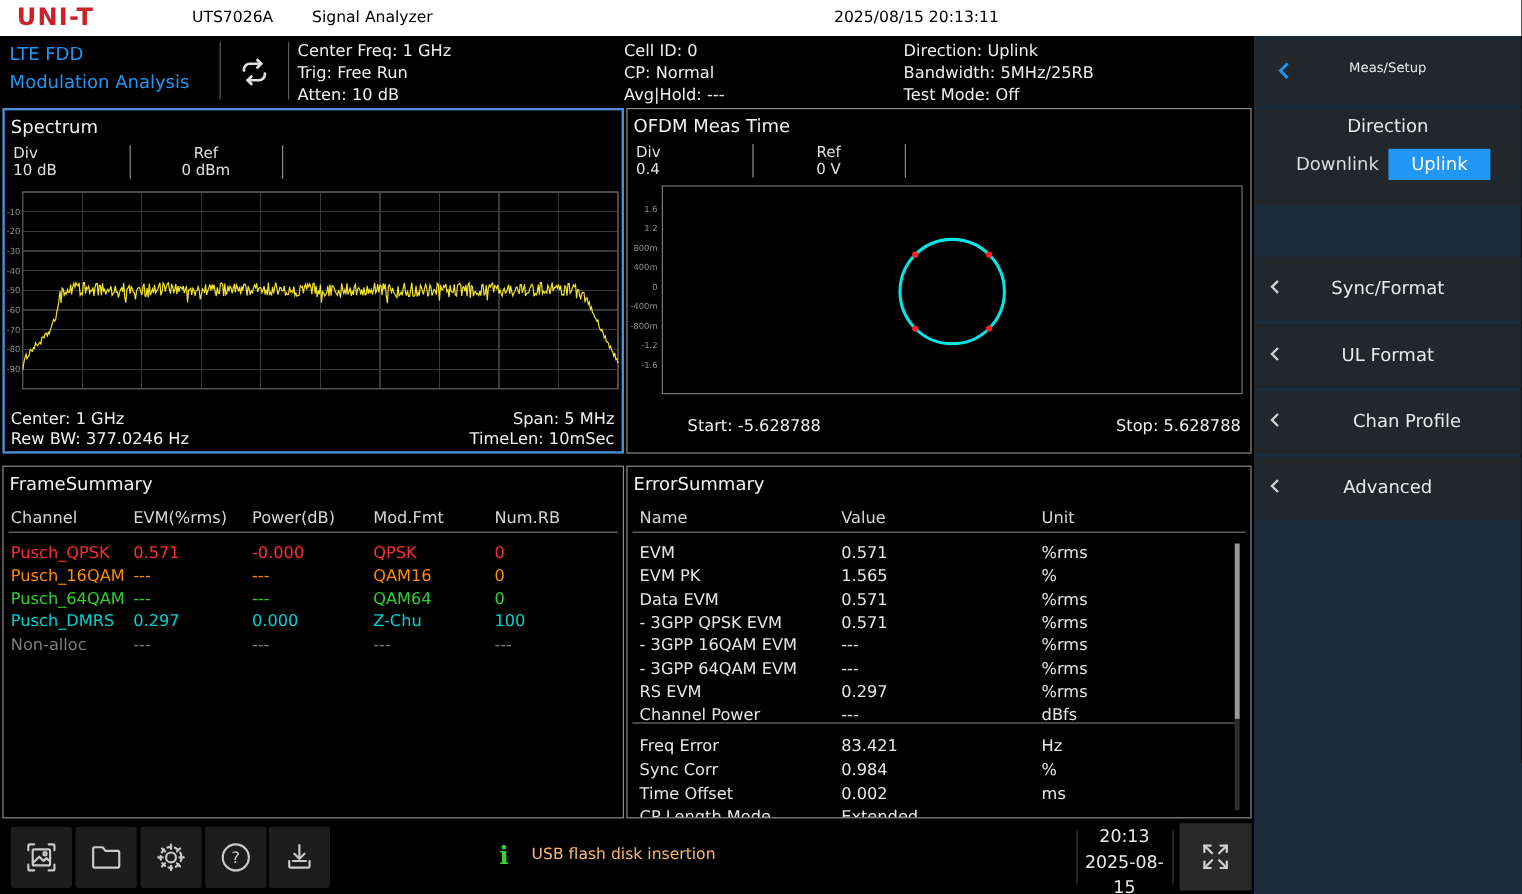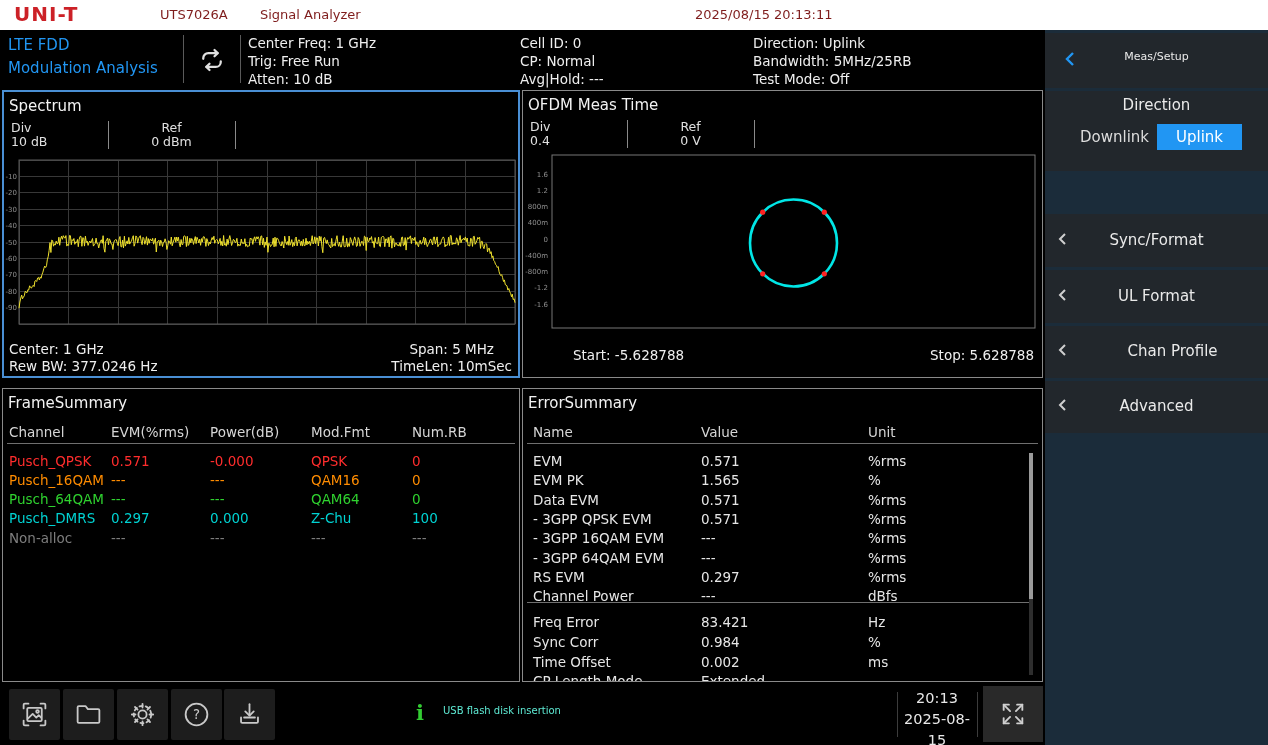--- a/index.html
+++ b/index.html
@@ -6,21 +6,21 @@
   body{
     width:1268px;height:745px;position:relative;overflow:hidden;
     background:#000;color:#e8e8e8;
     font-family:"DejaVu Sans","Liberation Sans",sans-serif;
     font-size:13.5px;
   }
   .abs{position:absolute;}
   
   .topbar{left:0;top:0;width:1268px;height:30px;background:#ffffff;color:#111;}
   .logo{left:14px;top:2px;font-size:20px;font-weight:800;color:var(--logo-red);letter-spacing:1px;}
-  .topbar .lbl{top:7px;font-size:13px;color:#7f1d1d;}
+  .topbar .lbl{top:7px;font-size:13px;color:#000000;}
   
   .header{left:0;top:30px;width:1045px;height:58px;background:#000;}
   .mode{left:8px;top:4px;font-size:15px;line-height:23px;color:var(--accent);}
   .hsep{top:5px;width:1px;height:48px;background:#5a5a5a;}
   .sweep{left:197px;top:15px;width:30px;height:30px;}
   .hcol{top:4px;font-size:13.5px;line-height:18px;color:#efefef;}
   
   .panel{background:#000;border:1px solid var(--panel-border);box-sizing:border-box;}
   .panel.selected{border:2px solid var(--selected-border);}
   .ptitle{left:5px;top:5px;font-size:15px;color:#f2f2f2;}
@@ -52,21 +52,21 @@
   .chev-d{position:absolute;right:10px;top:50%;transform:translateY(-50%);}
   .toggle{position:absolute;left:27px;top:33px;width:170px;height:26px;display:flex;}
   .topt{flex:1;text-align:center;line-height:26px;font-size:15px;color:#dcdcdc;}
   .topt.sel{background:var(--accent);color:#fff;}
   
   .bottombar{left:0;top:684px;width:1045px;height:61px;background:#000;}
   .tool{position:absolute;top:5px;width:51px;height:51px;background:#1d1d1d;border-radius:2px;}
   .tool svg{position:absolute;left:11px;top:11px;}
   .bsep{position:absolute;top:8px;width:1px;height:45px;background:#3c3c3c;}
   .info-i{position:absolute;left:416px;top:16px;font-size:21px;font-weight:900;color:var(--info-green);font-family:"DejaVu Serif",serif;}
-  .info-msg{position:absolute;left:443px;top:21px;font-size:10px;color:#5eead4;}
+  .info-msg{position:absolute;left:443px;top:21px;font-size:13px;color:#fdba74;}
   .clock{position:absolute;left:897px;top:4px;width:80px;text-align:center;font-size:14.5px;line-height:21px;color:#e8e8e8;}
   .expandbtn{position:absolute;left:983px;top:2px;width:60px;height:56px;background:#292929;}
   .expandbtn svg{position:absolute;left:16px;top:14px;}
 </style>
 </head>
 <body>
 
 <div class="abs topbar">
   <div class="abs logo">UNI-T</div>
   <div class="abs lbl" style="left:160px;">UTS7026A</div>
@@ -150,21 +150,21 @@
       <text x="13" y="102.9" text-anchor="end" font-size="7" fill="#8f8f8f">-60</text>
       <text x="13" y="119.3" text-anchor="end" font-size="7" fill="#8f8f8f">-70</text>
       <text x="13" y="135.7" text-anchor="end" font-size="7" fill="#8f8f8f">-80</text>
       <text x="13" y="152.1" text-anchor="end" font-size="7" fill="#8f8f8f">-90</text>
       <polyline points="15.0,150.2 15.9,144.0 16.8,140.0 17.7,137.1 18.5,140.8 19.4,139.2 20.3,137.8 21.2,133.3 22.1,134.2 23.0,134.7 23.9,131.7 24.7,132.1 25.6,127.8 26.5,129.4 27.4,130.1 28.3,128.5 29.2,127.3 30.1,128.6 30.9,123.1 31.8,122.6 32.7,123.5 33.6,120.0 34.5,119.4 35.4,122.0 36.3,118.9 37.1,120.2 38.0,116.5 38.9,114.2 39.8,110.7 40.7,108.1 41.6,109.5 42.5,107.8 43.3,101.8 44.2,98.7 45.1,92.6 46.0,84.6 46.9,94.5 47.8,82.0 48.7,82.8 49.5,88.2 50.4,85.8 51.3,87.1 52.2,83.1 53.1,85.7 54.0,85.4 54.9,79.2 55.7,87.3 56.6,81.1 57.5,78.2 58.4,81.3 59.3,77.7 60.2,79.5 61.1,80.1 61.9,77.6 62.8,88.1 63.7,86.3 64.6,87.5 65.5,77.5 66.4,77.7 67.3,86.7 68.1,81.6 69.0,82.7 69.9,80.5 70.8,86.3 71.7,84.0 72.6,84.5 73.5,81.5 74.3,88.7 75.2,81.2 76.1,78.4 77.0,78.4 77.9,88.3 78.8,79.7 79.7,80.2 80.5,88.1 81.4,78.1 82.3,84.5 83.2,83.1 84.1,87.4 85.0,84.4 85.9,83.0 86.7,85.0 87.6,83.1 88.5,80.5 89.4,88.1 90.3,86.7 91.2,85.4 92.1,80.1 92.9,85.5 93.8,85.3 94.7,90.0 95.6,86.1 96.5,83.2 97.4,81.8 98.3,85.3 99.1,77.7 100.0,90.3 100.9,94.2 101.8,83.1 102.7,82.0 103.6,80.0 104.5,86.8 105.3,80.8 106.2,82.3 107.1,85.8 108.0,86.1 108.9,91.5 109.8,84.4 110.7,82.3 111.5,81.7 112.4,81.8 113.3,85.3 114.2,87.7 115.1,81.1 116.0,78.5 116.9,88.7 117.7,88.9 118.6,82.1 119.5,89.8 120.4,78.2 121.3,88.1 122.2,85.4 123.1,82.8 123.9,86.0 124.8,79.4 125.7,86.1 126.6,84.0 127.5,83.1 128.4,79.7 129.3,77.7 130.1,88.2 131.0,85.3 131.9,77.9 132.8,79.3 133.7,85.1 134.6,80.7 135.5,78.5 136.3,77.7 137.2,83.1 138.1,86.7 139.0,79.3 139.9,80.6 140.8,86.2 141.7,83.0 142.5,78.7 143.4,87.1 144.3,80.5 145.2,85.3 146.1,81.1 147.0,81.6 147.9,83.0 148.7,80.3 149.6,86.2 150.5,83.1 151.4,80.2 152.3,94.0 153.2,83.8 154.1,83.3 154.9,82.2 155.8,87.7 156.7,82.2 157.6,83.8 158.5,88.5 159.4,84.4 160.3,84.0 161.1,80.8 162.0,84.0 162.9,91.5 163.8,87.7 164.7,82.7 165.6,83.8 166.5,86.2 167.3,79.0 168.2,87.8 169.1,84.5 170.0,81.9 170.9,79.1 171.8,84.2 172.7,79.0 173.5,83.1 174.4,79.2 175.3,85.2 176.2,88.8 177.1,81.5 178.0,86.7 178.9,86.3 179.7,78.4 180.6,77.8 181.5,79.1 182.4,88.6 183.3,78.3 184.2,87.5 185.1,86.1 185.9,80.2 186.8,84.8 187.7,80.5 188.6,82.1 189.5,86.4 190.4,82.0 191.3,78.6 192.1,85.6 193.0,79.3 193.9,81.6 194.8,84.9 195.7,81.1 196.6,87.3 197.5,80.6 198.3,84.1 199.2,78.9 200.1,78.7 201.0,81.0 201.9,88.4 202.8,80.6 203.7,83.1 204.5,87.5 205.4,84.2 206.3,86.0 207.2,82.3 208.1,79.5 209.0,81.7 209.9,78.2 210.7,85.3 211.6,82.4 212.5,81.6 213.4,82.0 214.3,85.9 215.2,83.5 216.1,80.4 216.9,87.4 217.8,83.3 218.7,88.0 219.6,77.5 220.5,87.1 221.4,85.6 222.3,88.2 223.1,81.1 224.0,86.6 224.9,81.3 225.8,77.6 226.7,81.9 227.6,87.5 228.5,84.6 229.3,81.4 230.2,82.0 231.1,84.5 232.0,84.3 232.9,80.3 233.8,88.2 234.7,86.0 235.5,87.5 236.4,87.4 237.3,81.0 238.2,85.4 239.1,84.5 240.0,85.9 240.9,80.7 241.7,88.4 242.6,86.3 243.5,88.8 244.4,88.1 245.3,88.0 246.2,80.1 247.1,81.3 247.9,80.6 248.8,86.4 249.7,81.1 250.6,78.8 251.5,83.3 252.4,78.8 253.3,81.0 254.1,78.7 255.0,80.9 255.9,87.2 256.8,78.3 257.7,77.9 258.6,86.8 259.5,80.2 260.3,89.4 261.2,83.9 262.1,87.3 263.0,79.1 263.9,94.3 264.8,85.2 265.7,86.1 266.5,88.6 267.4,87.5 268.3,86.0 269.2,80.1 270.1,88.8 271.0,79.2 271.9,88.4 272.7,80.2 273.6,80.4 274.5,82.3 275.4,84.8 276.3,86.8 277.2,88.0 278.1,83.5 278.9,86.2 279.8,90.0 280.7,78.2 281.6,83.6 282.5,86.5 283.4,83.5 284.3,87.3 285.1,78.0 286.0,87.3 286.9,85.0 287.8,81.6 288.7,88.6 289.6,84.5 290.5,87.7 291.3,80.5 292.2,79.0 293.1,87.9 294.0,83.0 294.9,81.7 295.8,83.2 296.7,87.6 297.5,83.1 298.4,88.1 299.3,81.4 300.2,87.6 301.1,87.5 302.0,80.2 302.9,86.9 303.7,83.3 304.6,85.8 305.5,83.3 306.4,87.5 307.3,83.2 308.2,77.7 309.1,86.0 309.9,84.3 310.8,78.8 311.7,85.7 312.6,79.8 313.5,80.0 314.4,88.0 315.3,78.2 316.1,83.2 317.0,78.6 317.9,88.6 318.8,94.7 319.7,80.2 320.6,79.4 321.5,82.9 322.3,85.6 323.2,81.9 324.1,85.9 325.0,86.7 325.9,88.8 326.8,89.9 327.7,80.4 328.5,88.5 329.4,87.4 330.3,85.5 331.2,88.1 332.1,81.7 333.0,77.7 333.9,85.4 334.7,88.3 335.6,84.2 336.5,88.9 337.4,88.9 338.3,83.1 339.2,77.7 340.1,88.5 340.9,88.9 341.8,87.9 342.7,80.2 343.6,89.1 344.5,85.6 345.4,88.4 346.3,79.6 347.1,81.4 348.0,84.7 348.9,87.4 349.8,82.1 350.7,78.9 351.6,82.2 352.5,88.5 353.3,87.8 354.2,79.5 355.1,81.2 356.0,88.3 356.9,85.6 357.8,83.2 358.7,84.1 359.5,87.5 360.4,78.1 361.3,78.9 362.2,92.5 363.1,79.3 364.0,83.5 364.9,83.4 365.7,80.0 366.6,81.3 367.5,78.6 368.4,85.1 369.3,83.5 370.2,89.6 371.1,79.6 371.9,84.6 372.8,85.4 373.7,85.7 374.6,79.0 375.5,87.9 376.4,88.7 377.3,79.4 378.1,79.1 379.0,78.2 379.9,79.3 380.8,88.7 381.7,81.0 382.6,81.1 383.5,84.8 384.3,79.4 385.2,88.9 386.1,79.0 387.0,77.8 387.9,90.2 388.8,80.2 389.7,80.8 390.5,88.9 391.4,85.2 392.3,85.1 393.2,87.4 394.1,86.5 395.0,88.1 395.9,84.6 396.7,88.4 397.6,79.4 398.5,79.0 399.4,87.7 400.3,87.0 401.2,79.6 402.1,92.1 402.9,82.3 403.8,79.5 404.7,81.2 405.6,78.8 406.5,78.0 407.4,85.6 408.3,80.0 409.1,80.9 410.0,82.5 410.9,79.3 411.8,86.6 412.7,83.7 413.6,86.7 414.5,88.8 415.3,83.8 416.2,82.3 417.1,86.1 418.0,85.4 418.9,82.9 419.8,79.1 420.7,86.7 421.5,80.2 422.4,84.9 423.3,88.6 424.2,86.4 425.1,85.0 426.0,81.6 426.9,81.2 427.7,84.2 428.6,87.0 429.5,79.2 430.4,79.0 431.3,86.1 432.2,82.6 433.1,78.9 433.9,88.7 434.8,86.5 435.7,86.0 436.6,86.1 437.5,82.3 438.4,80.4 439.3,78.9 440.1,80.5 441.0,88.8 441.9,86.6 442.8,87.7 443.7,85.8 444.6,79.2 445.5,87.5 446.3,77.6 447.2,77.6 448.1,86.7 449.0,84.7 449.9,86.2 450.8,85.0 451.7,86.1 452.5,79.8 453.4,81.6 454.3,87.2 455.2,82.4 456.1,77.5 457.0,84.8 457.9,81.5 458.7,81.7 459.6,80.2 460.5,82.1 461.4,78.9 462.3,83.7 463.2,80.0 464.1,87.7 464.9,87.5 465.8,88.1 466.7,80.2 467.6,81.1 468.5,88.4 469.4,78.5 470.3,78.3 471.1,86.3 472.0,84.9 472.9,82.5 473.8,79.4 474.7,80.8 475.6,79.2 476.5,90.4 477.3,83.4 478.2,83.3 479.1,88.5 480.0,90.7 480.9,86.5 481.8,85.6 482.7,86.1 483.5,93.9 484.4,90.5 485.3,90.2 486.2,95.6 487.1,93.7 488.0,99.7 488.9,97.9 489.7,102.4 490.6,103.5 491.5,106.3 492.4,107.3 493.3,109.5 494.2,108.6 495.1,113.8 495.9,116.1 496.8,117.6 497.7,116.6 498.6,119.6 499.5,123.5 500.4,121.9 501.3,126.7 502.1,126.9 503.0,128.0 503.9,132.1 504.8,130.5 505.7,133.7 506.6,135.4 507.5,138.8 508.3,136.2 509.2,141.6 510.1,140.8 511.0,144.7 " fill="none" stroke="#f0e22e" stroke-width="1"></polyline>
     </svg>
   <div class="abs pfoot" style="left:5px;top:249px;">
     <div>Center: 1 GHz</div>
     <div>Rew BW: 377.0246 Hz</div>
   </div>
-  <div class="abs pfoot" style="right:6px;top:249px;text-align:center;">
+  <div class="abs pfoot" style="right:6px;top:249px;text-align:right;">
     <div>Span: 5 MHz</div>
     <div>TimeLen: 10mSec</div>
   </div>
 </div>
 
 <div class="abs panel" style="left:522px;top:90px;width:521px;height:288px;">
   <div class="abs ptitle">OFDM Meas Time</div>
   <div class="abs divref">
     <span class="dl">Div</span>
     <span class="dv">0.4</span>

